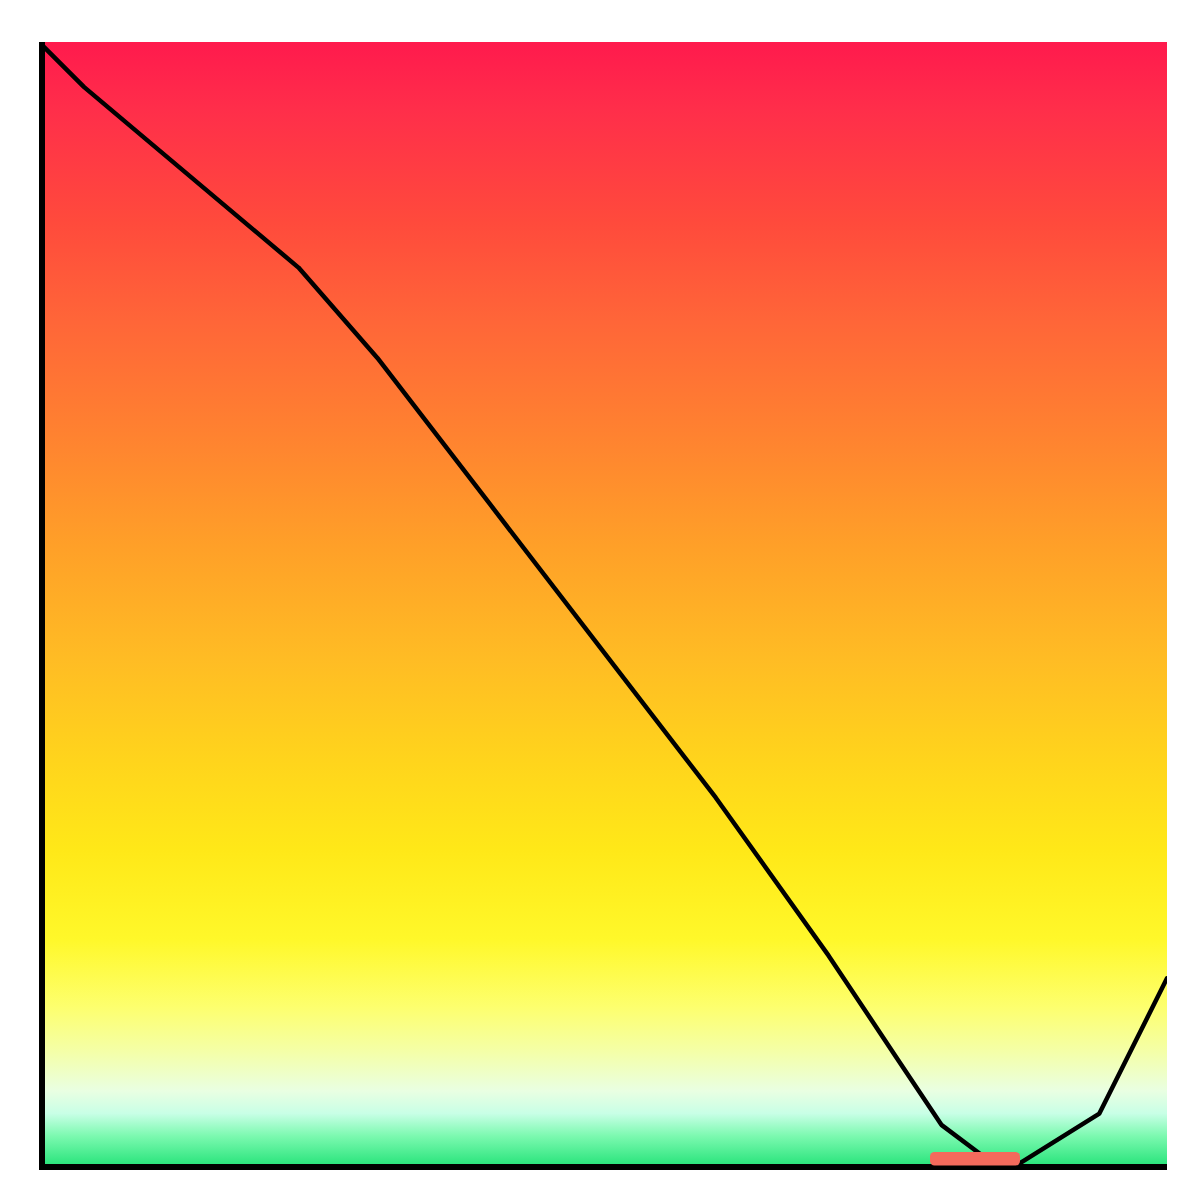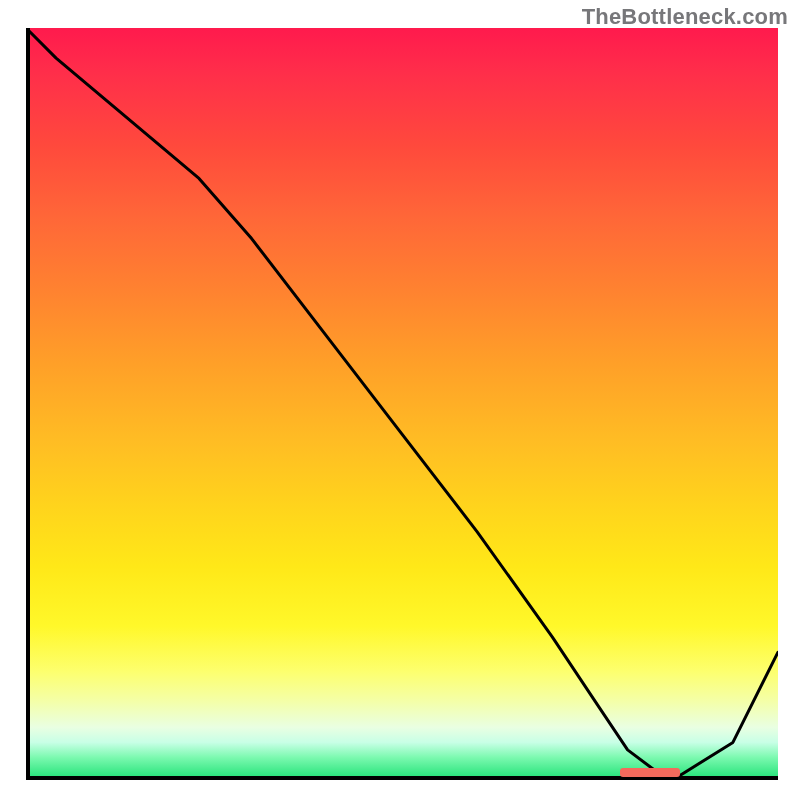--- a/index.html
+++ b/index.html
@@ -67,21 +67,20 @@
     position: absolute;
     background: #f46a5c;
     border-radius: 3px;
     pointer-events: none;
   }
 </style>
 </head>
 <body>
 
 <div class="container">
-  <div class="attribution">TheBottleneck.com</div>
   <div class="plot-area"></div>
 
   <svg class="curve" viewBox="0 0 752 752" preserveAspectRatio="none">
     <path id="curve-path" fill="none" stroke="#000" stroke-width="3" stroke-linejoin="round" stroke-linecap="round" d="M0.0 0.0 L30.1 30.1 L173.0 150.4 L225.6 210.6 L300.8 308.3 L376.0 406.1 L451.2 503.8 L526.4 609.1 L571.5 676.8 L601.6 721.9 L631.7 744.5 L646.7 752.0 L706.9 714.4 L752.0 624.2"></path>
   </svg>
 
   <div id="marker" class="marker" style="left: 620.08px; top: 767.968px; width: 60.16px; height: 9.024px;"></div>
 </div>
 
 </body></html>

